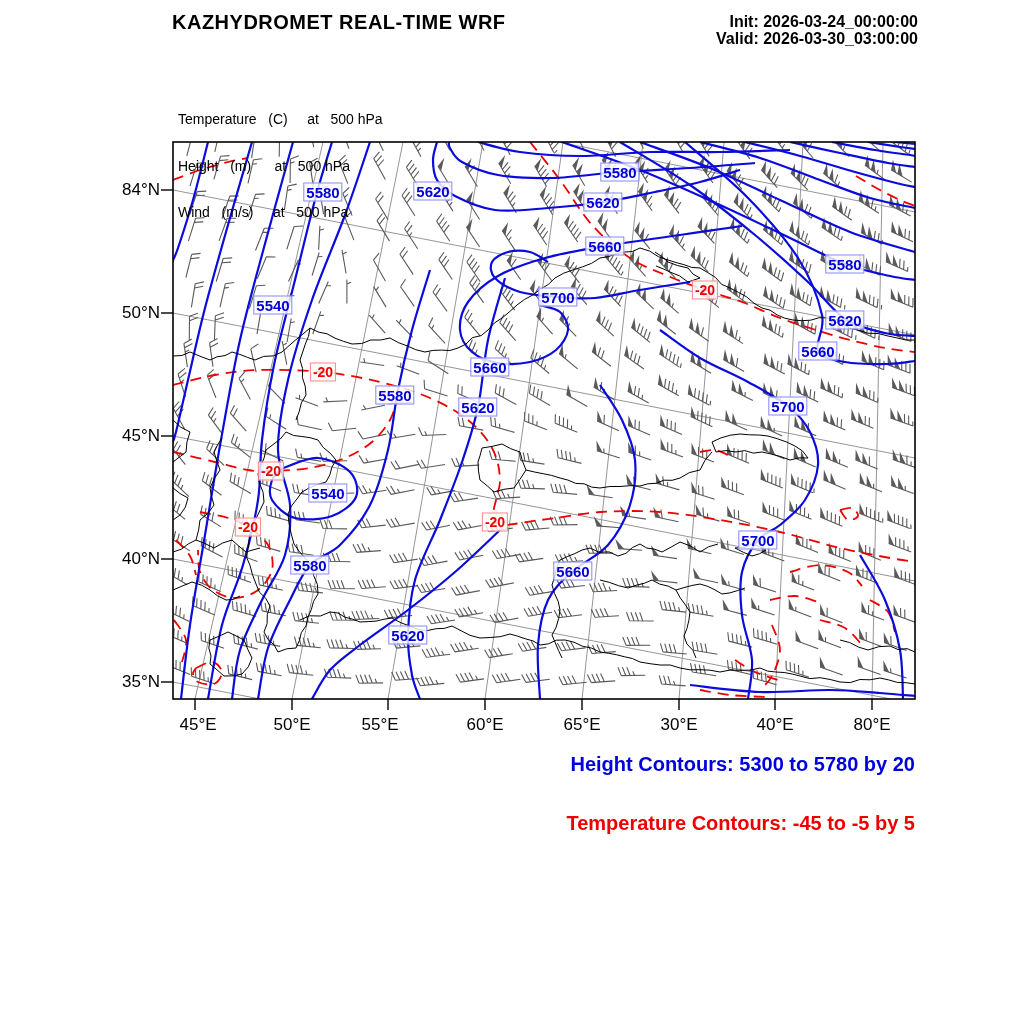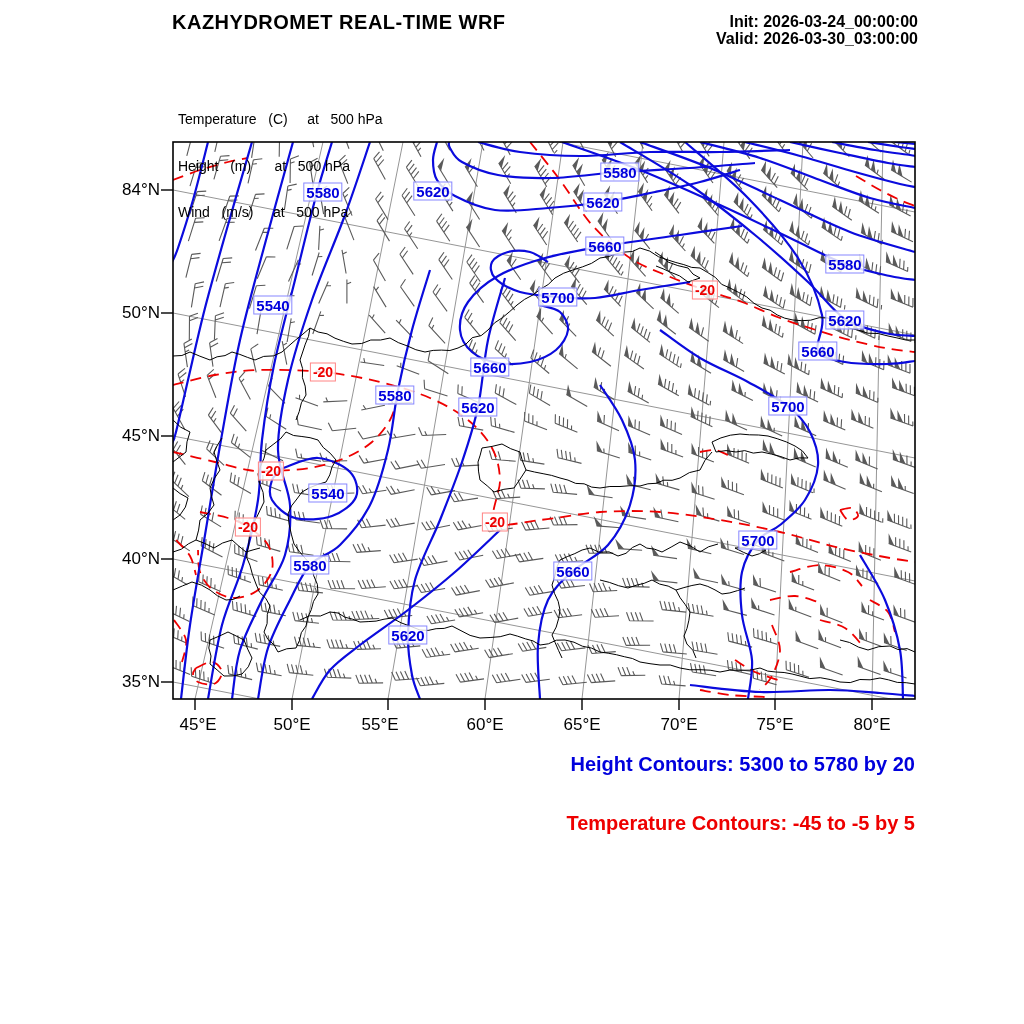--- a/index.html
+++ b/index.html
@@ -754,22 +754,22 @@
       <div class="ytick-label" style="left: 100px; top: 180px;">84°N</div>
       <div class="ytick-label" style="left: 100px; top: 303px;">50°N</div>
       <div class="ytick-label" style="left: 100px; top: 426px;">45°N</div>
       <div class="ytick-label" style="left: 100px; top: 549px;">40°N</div>
       <div class="ytick-label" style="left: 100px; top: 672px;">35°N</div>
       <div class="xtick-label" style="left: 168px; top: 715px;">45°E</div>
       <div class="xtick-label" style="left: 262px; top: 715px;">50°E</div>
       <div class="xtick-label" style="left: 350px; top: 715px;">55°E</div>
       <div class="xtick-label" style="left: 455px; top: 715px;">60°E</div>
       <div class="xtick-label" style="left: 552px; top: 715px;">65°E</div>
-      <div class="xtick-label" style="left: 649px; top: 715px;">70°E</div>
-      <div class="xtick-label" style="left: 745px; top: 715px;">75°E</div>
+      <div class="xtick-label" style="left: 649px; top: 715px;">30°E</div>
+      <div class="xtick-label" style="left: 745px; top: 715px;">40°E</div>
       <div class="xtick-label" style="left: 842px; top: 715px;">80°E</div>
       <div class="clabel h" style="left: 323px; top: 192px;">5580</div>
       <div class="clabel h" style="left: 433px; top: 191px;">5620</div>
       <div class="clabel h" style="left: 620px; top: 172px;">5580</div>
       <div class="clabel h" style="left: 603px; top: 202px;">5620</div>
       <div class="clabel h" style="left: 605px; top: 246px;">5660</div>
       <div class="clabel h" style="left: 558px; top: 297px;">5700</div>
       <div class="clabel h" style="left: 845px; top: 264px;">5580</div>
       <div class="clabel h" style="left: 845px; top: 320px;">5620</div>
       <div class="clabel h" style="left: 818px; top: 351px;">5660</div>

